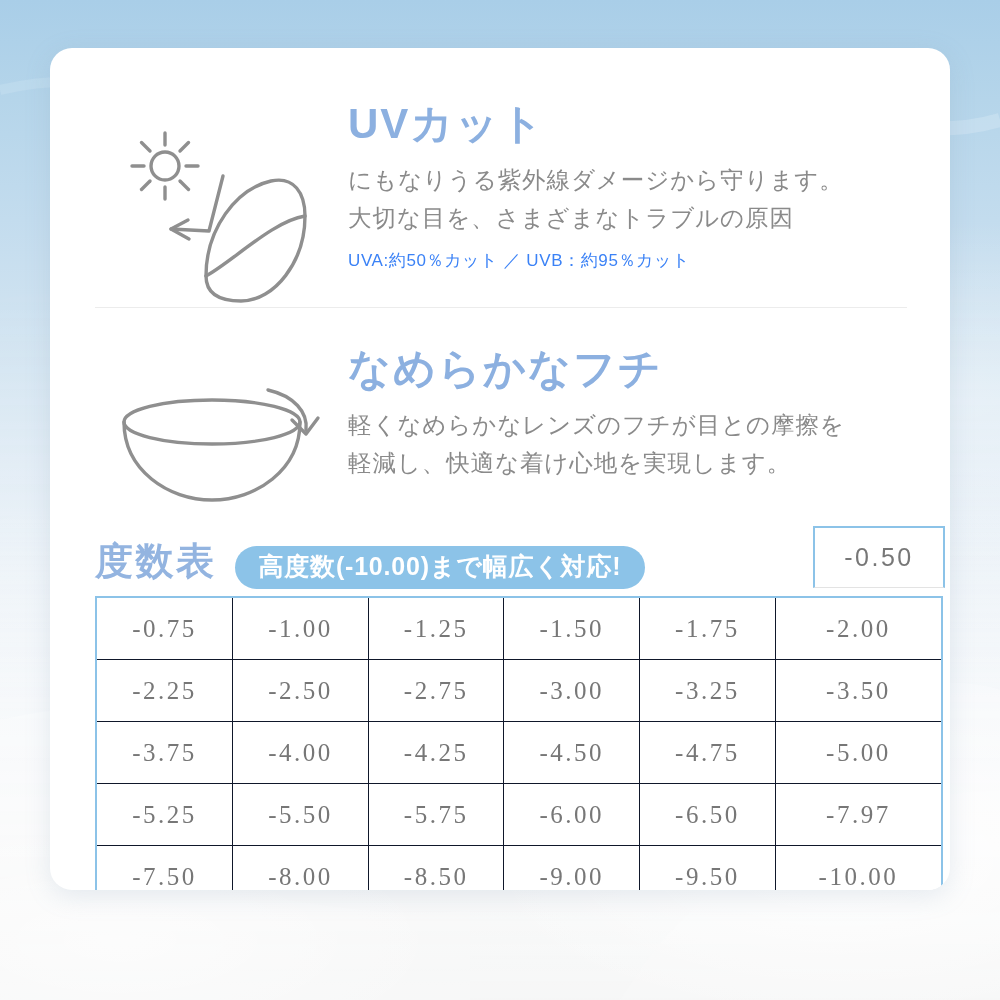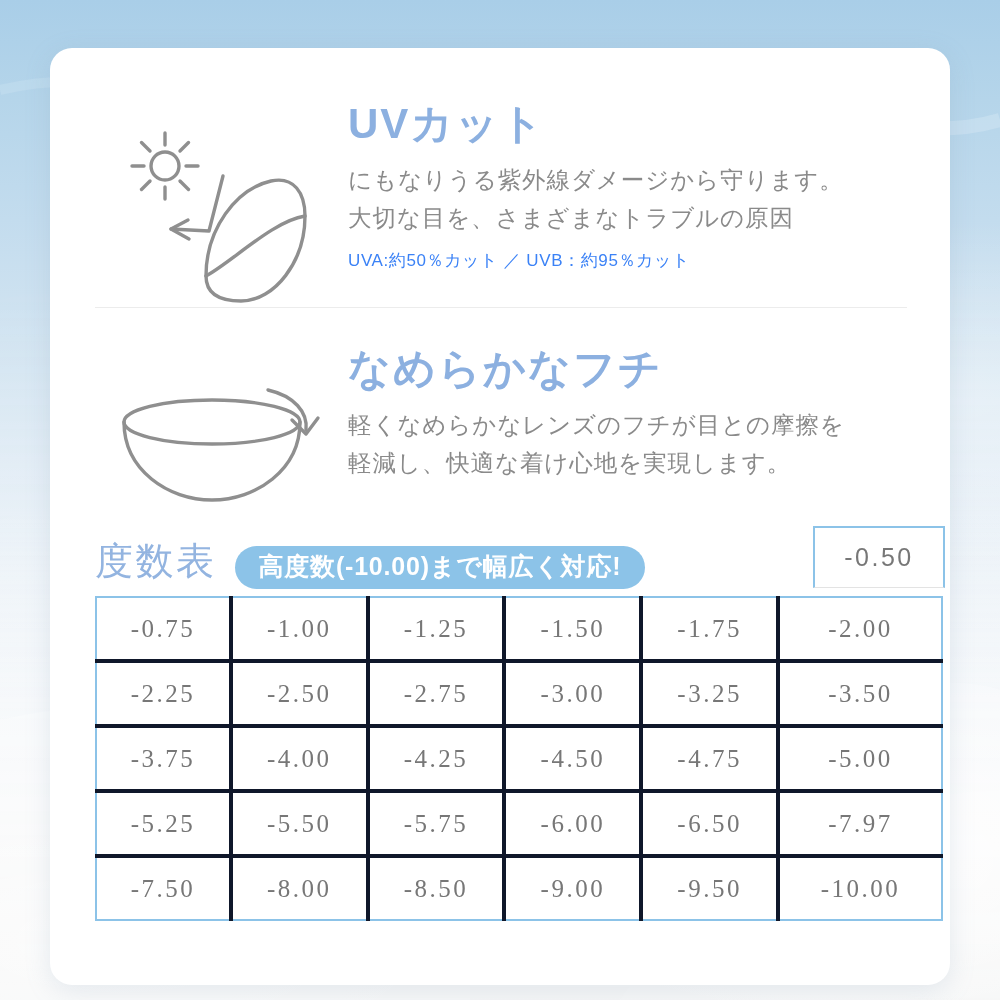--- a/index.html
+++ b/index.html
@@ -45,21 +45,21 @@
       radial-gradient(ellipse 520px 200px at 12% 94%, rgba(255,255,255,.6) 0%, rgba(255,255,255,0) 65%),
       radial-gradient(ellipse 700px 300px at 95% 40%, rgba(255,255,255,.35) 0%, rgba(255,255,255,0) 60%);
   }
 
   
   #card {
     position: absolute;
     left: 50px;
     top: 48px;
     width: 900px;
-    height: 937px;
+    height: 842px;
     background: #ffffff;
     border-radius: 22px;
     box-shadow: 0 6px 26px rgba(120,150,175,.18);
     overflow: hidden;
   }
 
   
   .feature {
     position: absolute;
     display: flex;
@@ -125,21 +125,21 @@
   }
   #table-header {
     position: relative;
     height: 70px;
     display: flex;
     align-items: center;
   }
   #table-title {
     color: #93b4e0;
     font-size: 38px;
-    font-weight: 400;
+    font-weight: 700;
     letter-spacing: 2.5px;
     line-height: 1;
     margin-right: 18px;
     white-space: nowrap;
   }
   #table-badge {
     display: inline-flex;
     align-items: center;
     justify-content: center;
     background: #8cc3e8;
@@ -178,21 +178,21 @@
     margin-top: 0px;
     width: 848px;
     box-sizing: border-box;
     border: 2px solid #8cc3e8;
     border-top: 2px solid #8cc3e8;
     border-collapse: collapse;
     background: #fff;
   }
   #power-grid td {
     height: 59px;
-    border: 4px solid #0f172a;
+    border: 1px solid #0f172a;
     text-align: center;
     vertical-align: middle;
     color: #777777;
     font-family: "Liberation Serif", "DejaVu Serif", serif;
     font-size: 25px;
     letter-spacing: 2.5px;
     background: #fff;
   }
   #power-grid tr:last-child td { border-bottom: none; }
   #power-grid td:first-child { border-left: none; }

